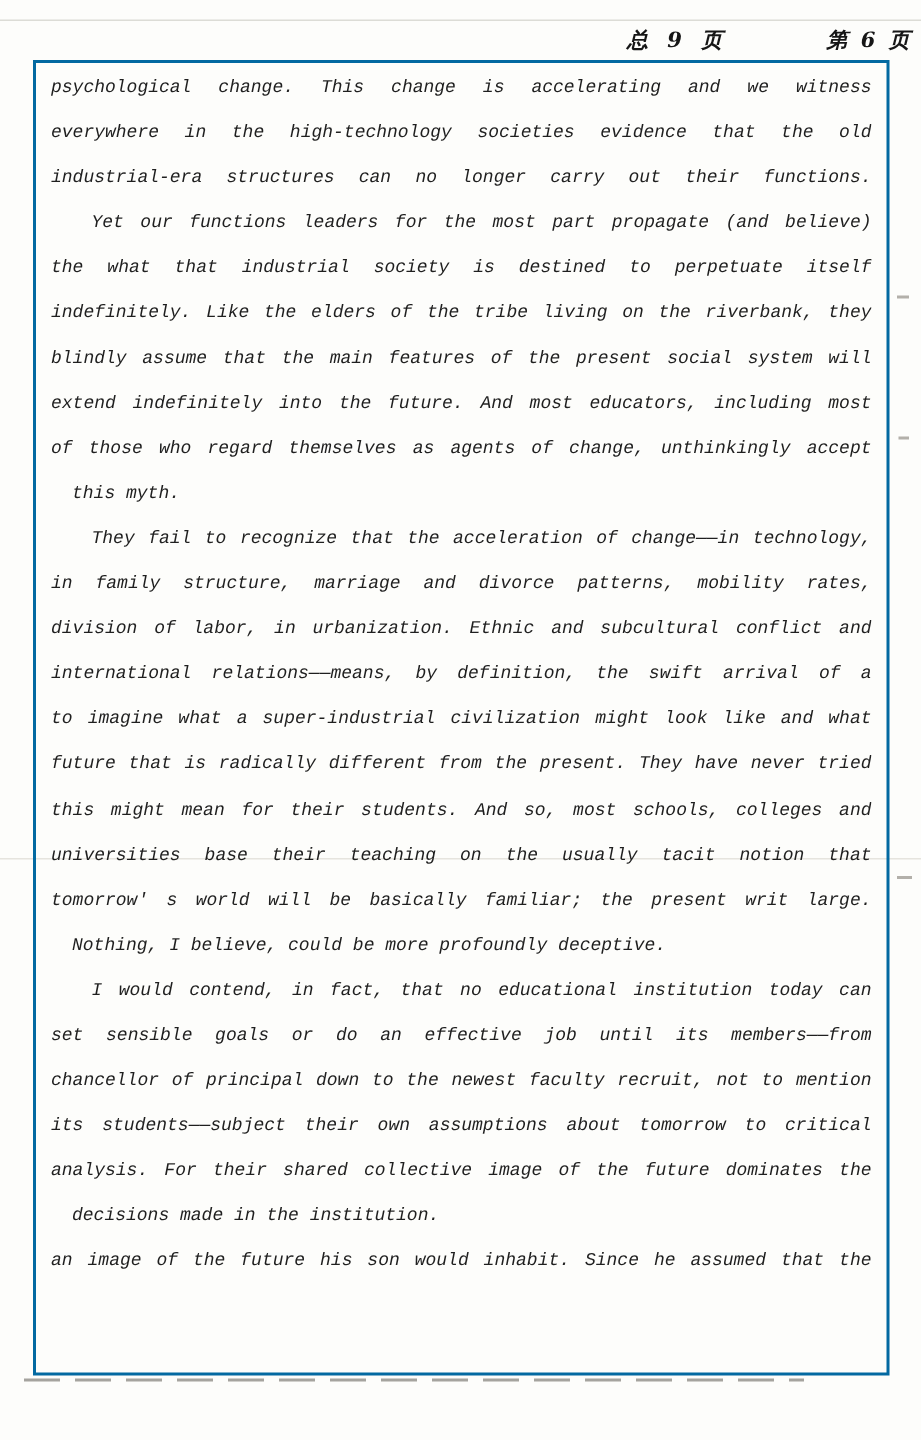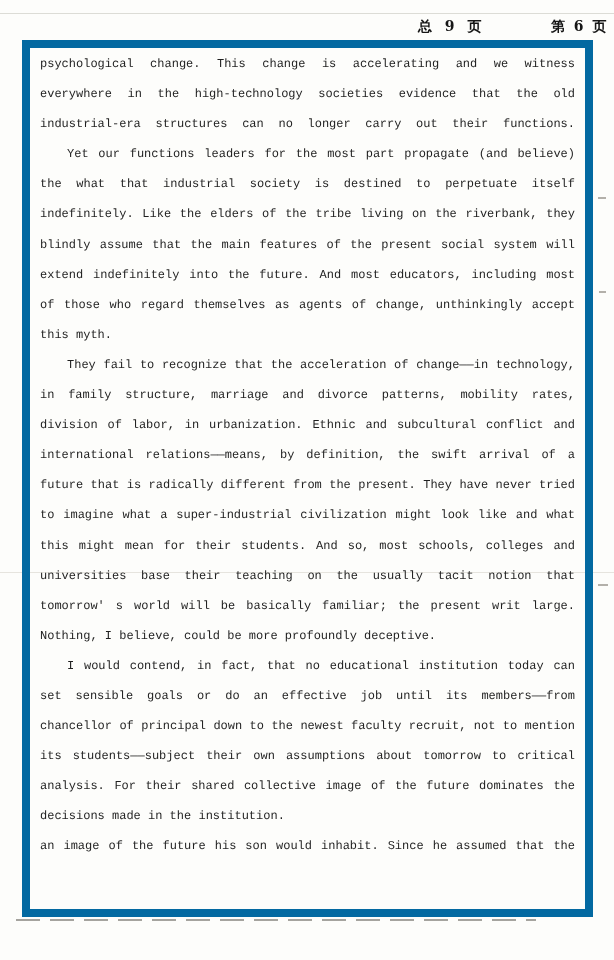--- a/index.html
+++ b/index.html
@@ -7,20 +7,21 @@
     padding: 0;
     background: #fdfdfb;
   }
   .page {
     position: relative;
     width: 614px;
     height: 960px;
     background: #fdfdfb;
     overflow: hidden;
     font-family: "Liberation Mono", "DejaVu Sans Mono", monospace;
+    font-style: italic;
   }
   
   .top-rule {
     position: absolute;
     top: 13px; left: 0;
     width: 614px; height: 1px;
     background: #dcdcd6;
   }
   .mid-rule {
     position: absolute;
@@ -57,42 +58,42 @@
     z-index: 2;
   }
   .hdr1 { left: 418px; letter-spacing: 4px; }
   .hdr2 { left: 551px; letter-spacing: 2px; }
 
   
   .doc-box {
     position: absolute;
     left: 22px; top: 40px;
     width: 571px; height: 877px;
-    border: 8px solid #0369a1;
+    border: 2px solid #0369a1;
     box-sizing: border-box;
     padding: 1px 10px 0 10px;
     background: transparent;
     z-index: 1;
   }
   .doc-body {
     font-size: 12px;
     line-height: 30.1px;
     color: #1f1f1f;
     text-rendering: geometricPrecision;
   }
   .paragraph { margin: 0; }
   .text-line {
     height: 30.1px;
     overflow: hidden;
     text-align: justify;
     text-align-last: justify;
     text-justify: inter-word;
     white-space: normal;
   }
-  .text-line.no-justify { text-align-last: left; }
+  .text-line.no-justify { text-align-last: left; margin-left: 14px; }
   .text-line.indent { text-indent: 27px; }
 </style>
 </head>
 <body>
 
 <div class="page">
   <div class="top-rule"></div>
 
   <div>
     <span class="hdr hdr1">总 9 页</span>
@@ -115,22 +116,22 @@
           <div class="text-line">blindly assume that the main features of the present social system will</div>
           <div class="text-line">extend indefinitely into the future. And most educators, including most</div>
           <div class="text-line">of those who regard themselves as agents of change, unthinkingly accept</div>
           <div class="text-line no-justify">this myth.</div>
         </div>
         <div class="paragraph">
           <div class="text-line indent">They fail to recognize that the acceleration of change——in technology,</div>
           <div class="text-line">in family structure, marriage and divorce patterns, mobility rates,</div>
           <div class="text-line">division of labor, in urbanization. Ethnic and subcultural conflict and</div>
           <div class="text-line">international relations——means, by definition, the swift arrival of a</div>
+          <div class="text-line">to imagine what a super-industrial civilization might look like and what</div>
           <div class="text-line">future that is radically different from the present. They have never tried</div>
-          <div class="text-line">to imagine what a super-industrial civilization might look like and what</div>
           <div class="text-line">this might mean for their students. And so, most schools, colleges and</div>
           <div class="text-line">universities base their teaching on the usually tacit notion that</div>
           <div class="text-line">tomorrow' s world will be basically familiar; the present writ large.</div>
           <div class="text-line no-justify">Nothing, I believe, could be more profoundly deceptive.</div>
         </div>
         <div class="paragraph">
           <div class="text-line indent">I would contend, in fact, that no educational institution today can</div>
           <div class="text-line">set sensible goals or do an effective job until its members——from</div>
           <div class="text-line">chancellor of principal down to the newest faculty recruit, not to mention</div>
           <div class="text-line">its students——subject their own assumptions about tomorrow to critical</div>

